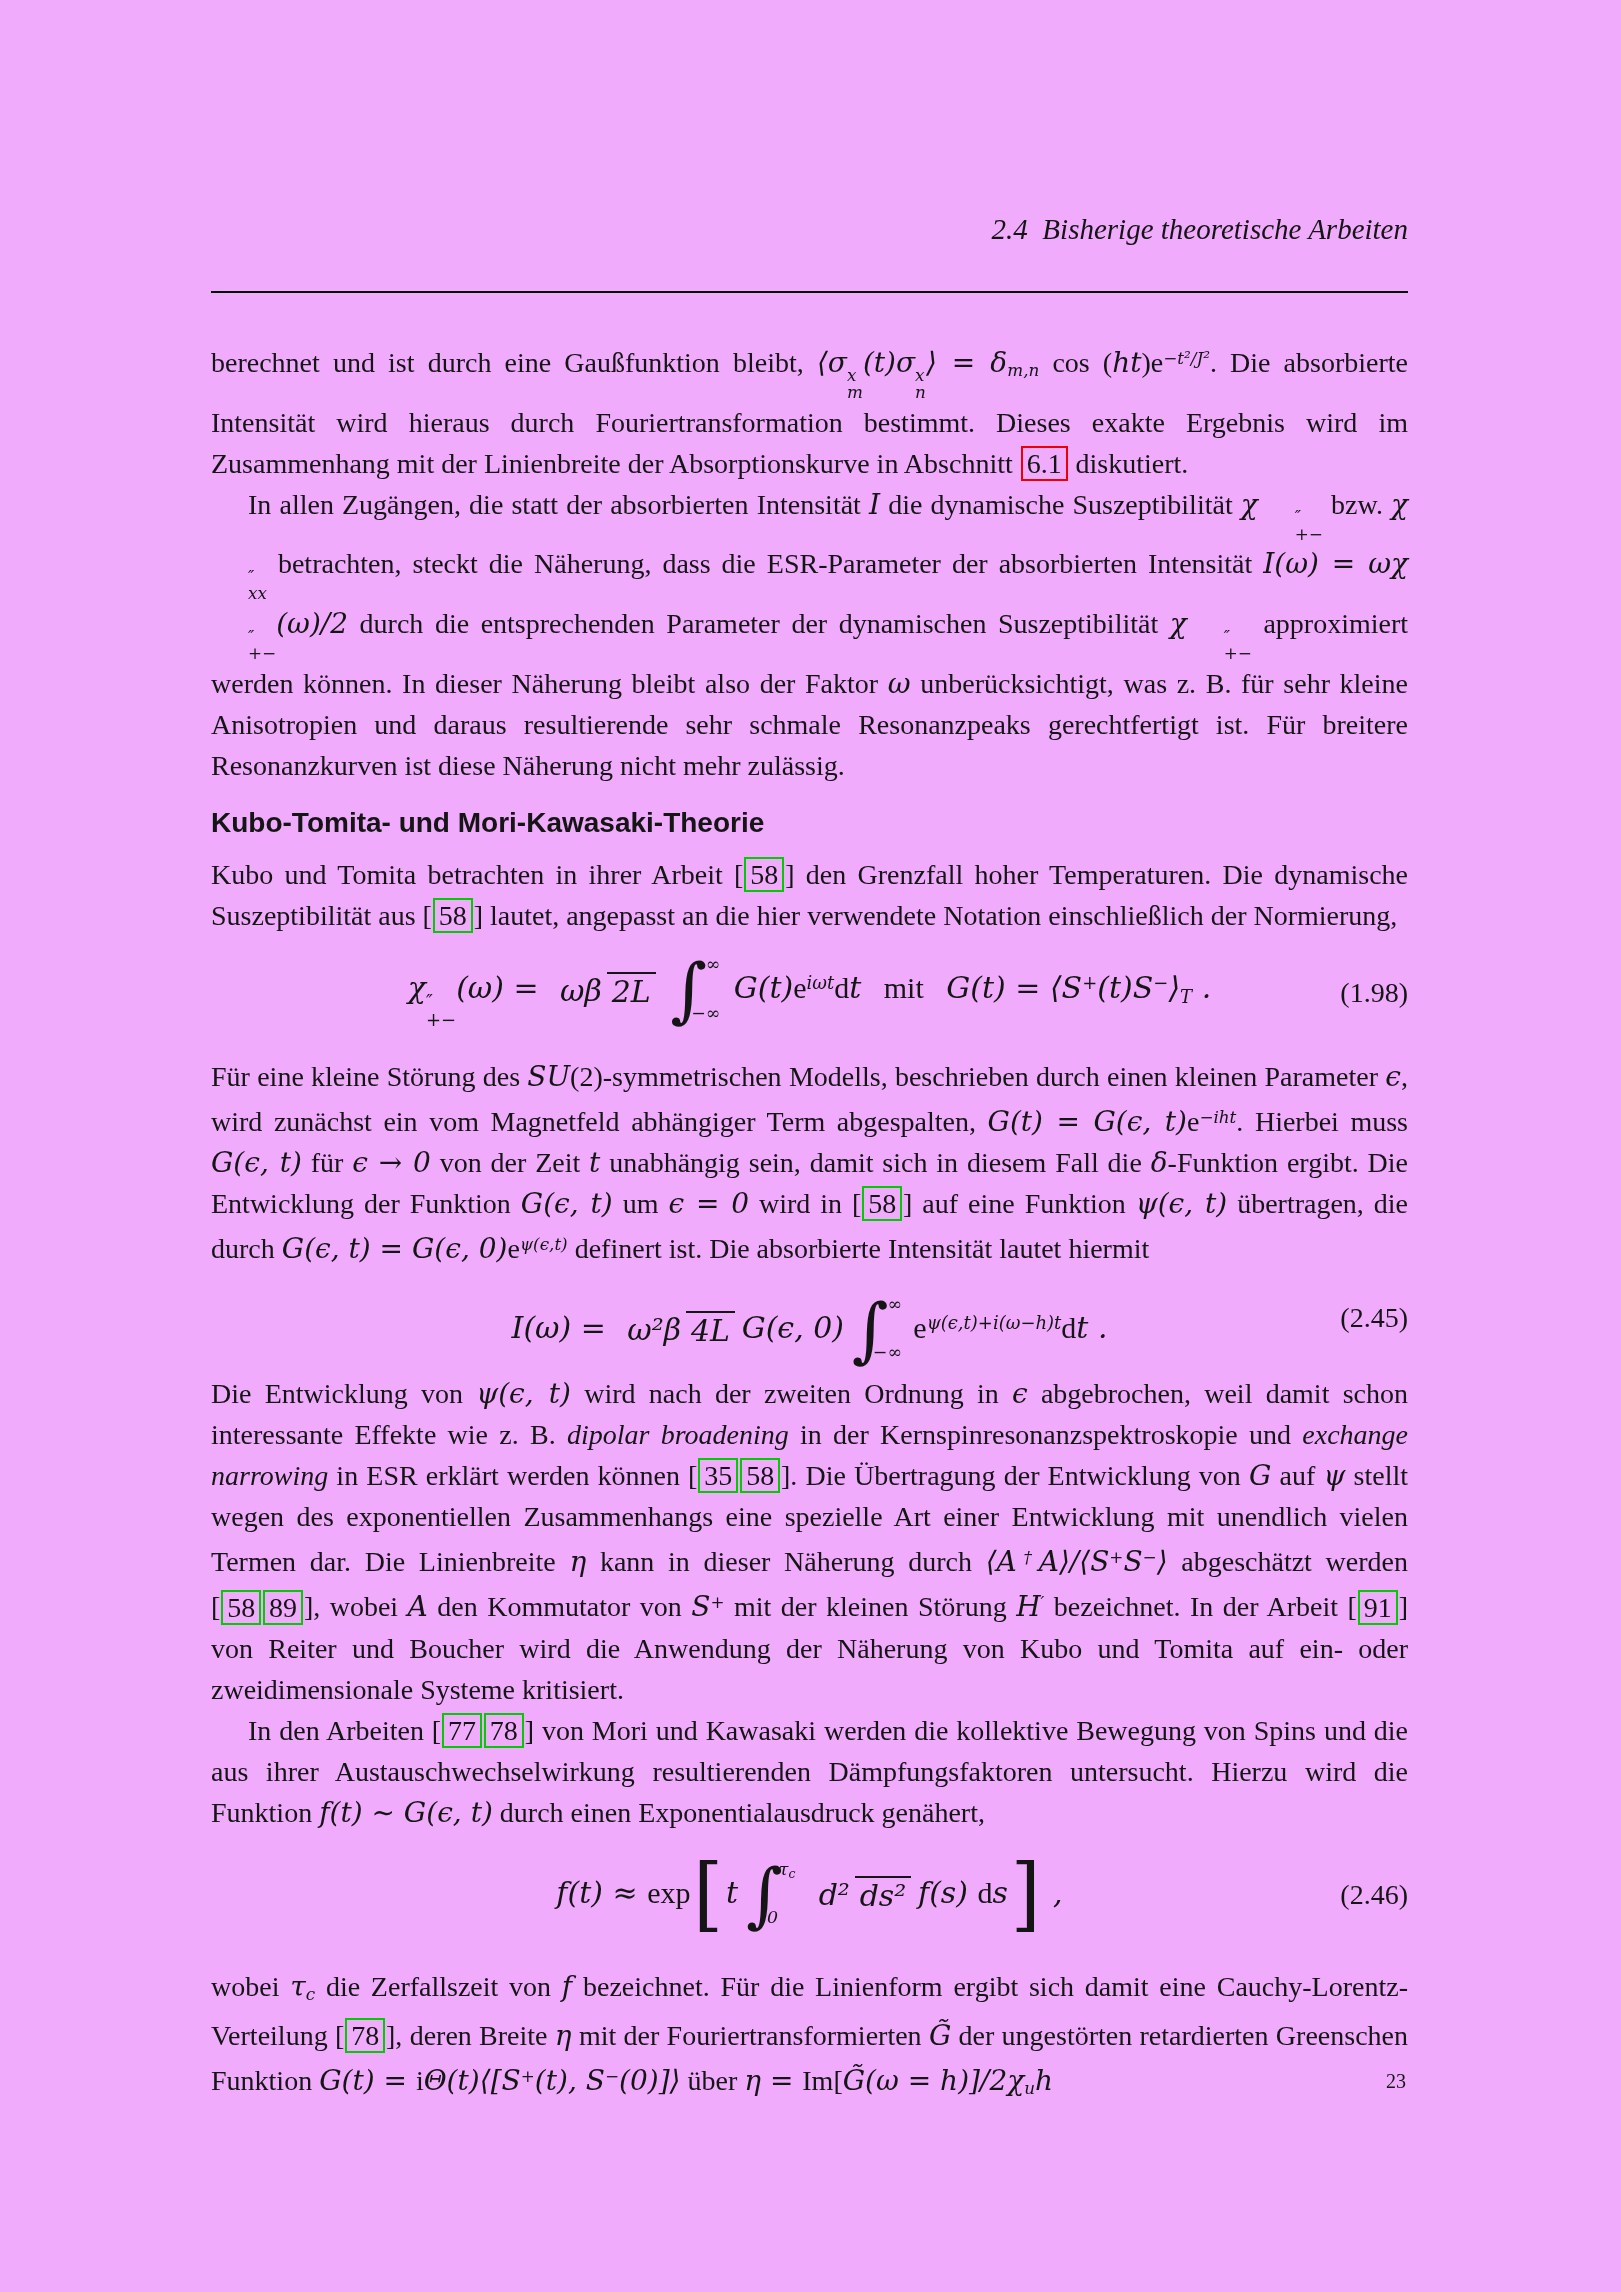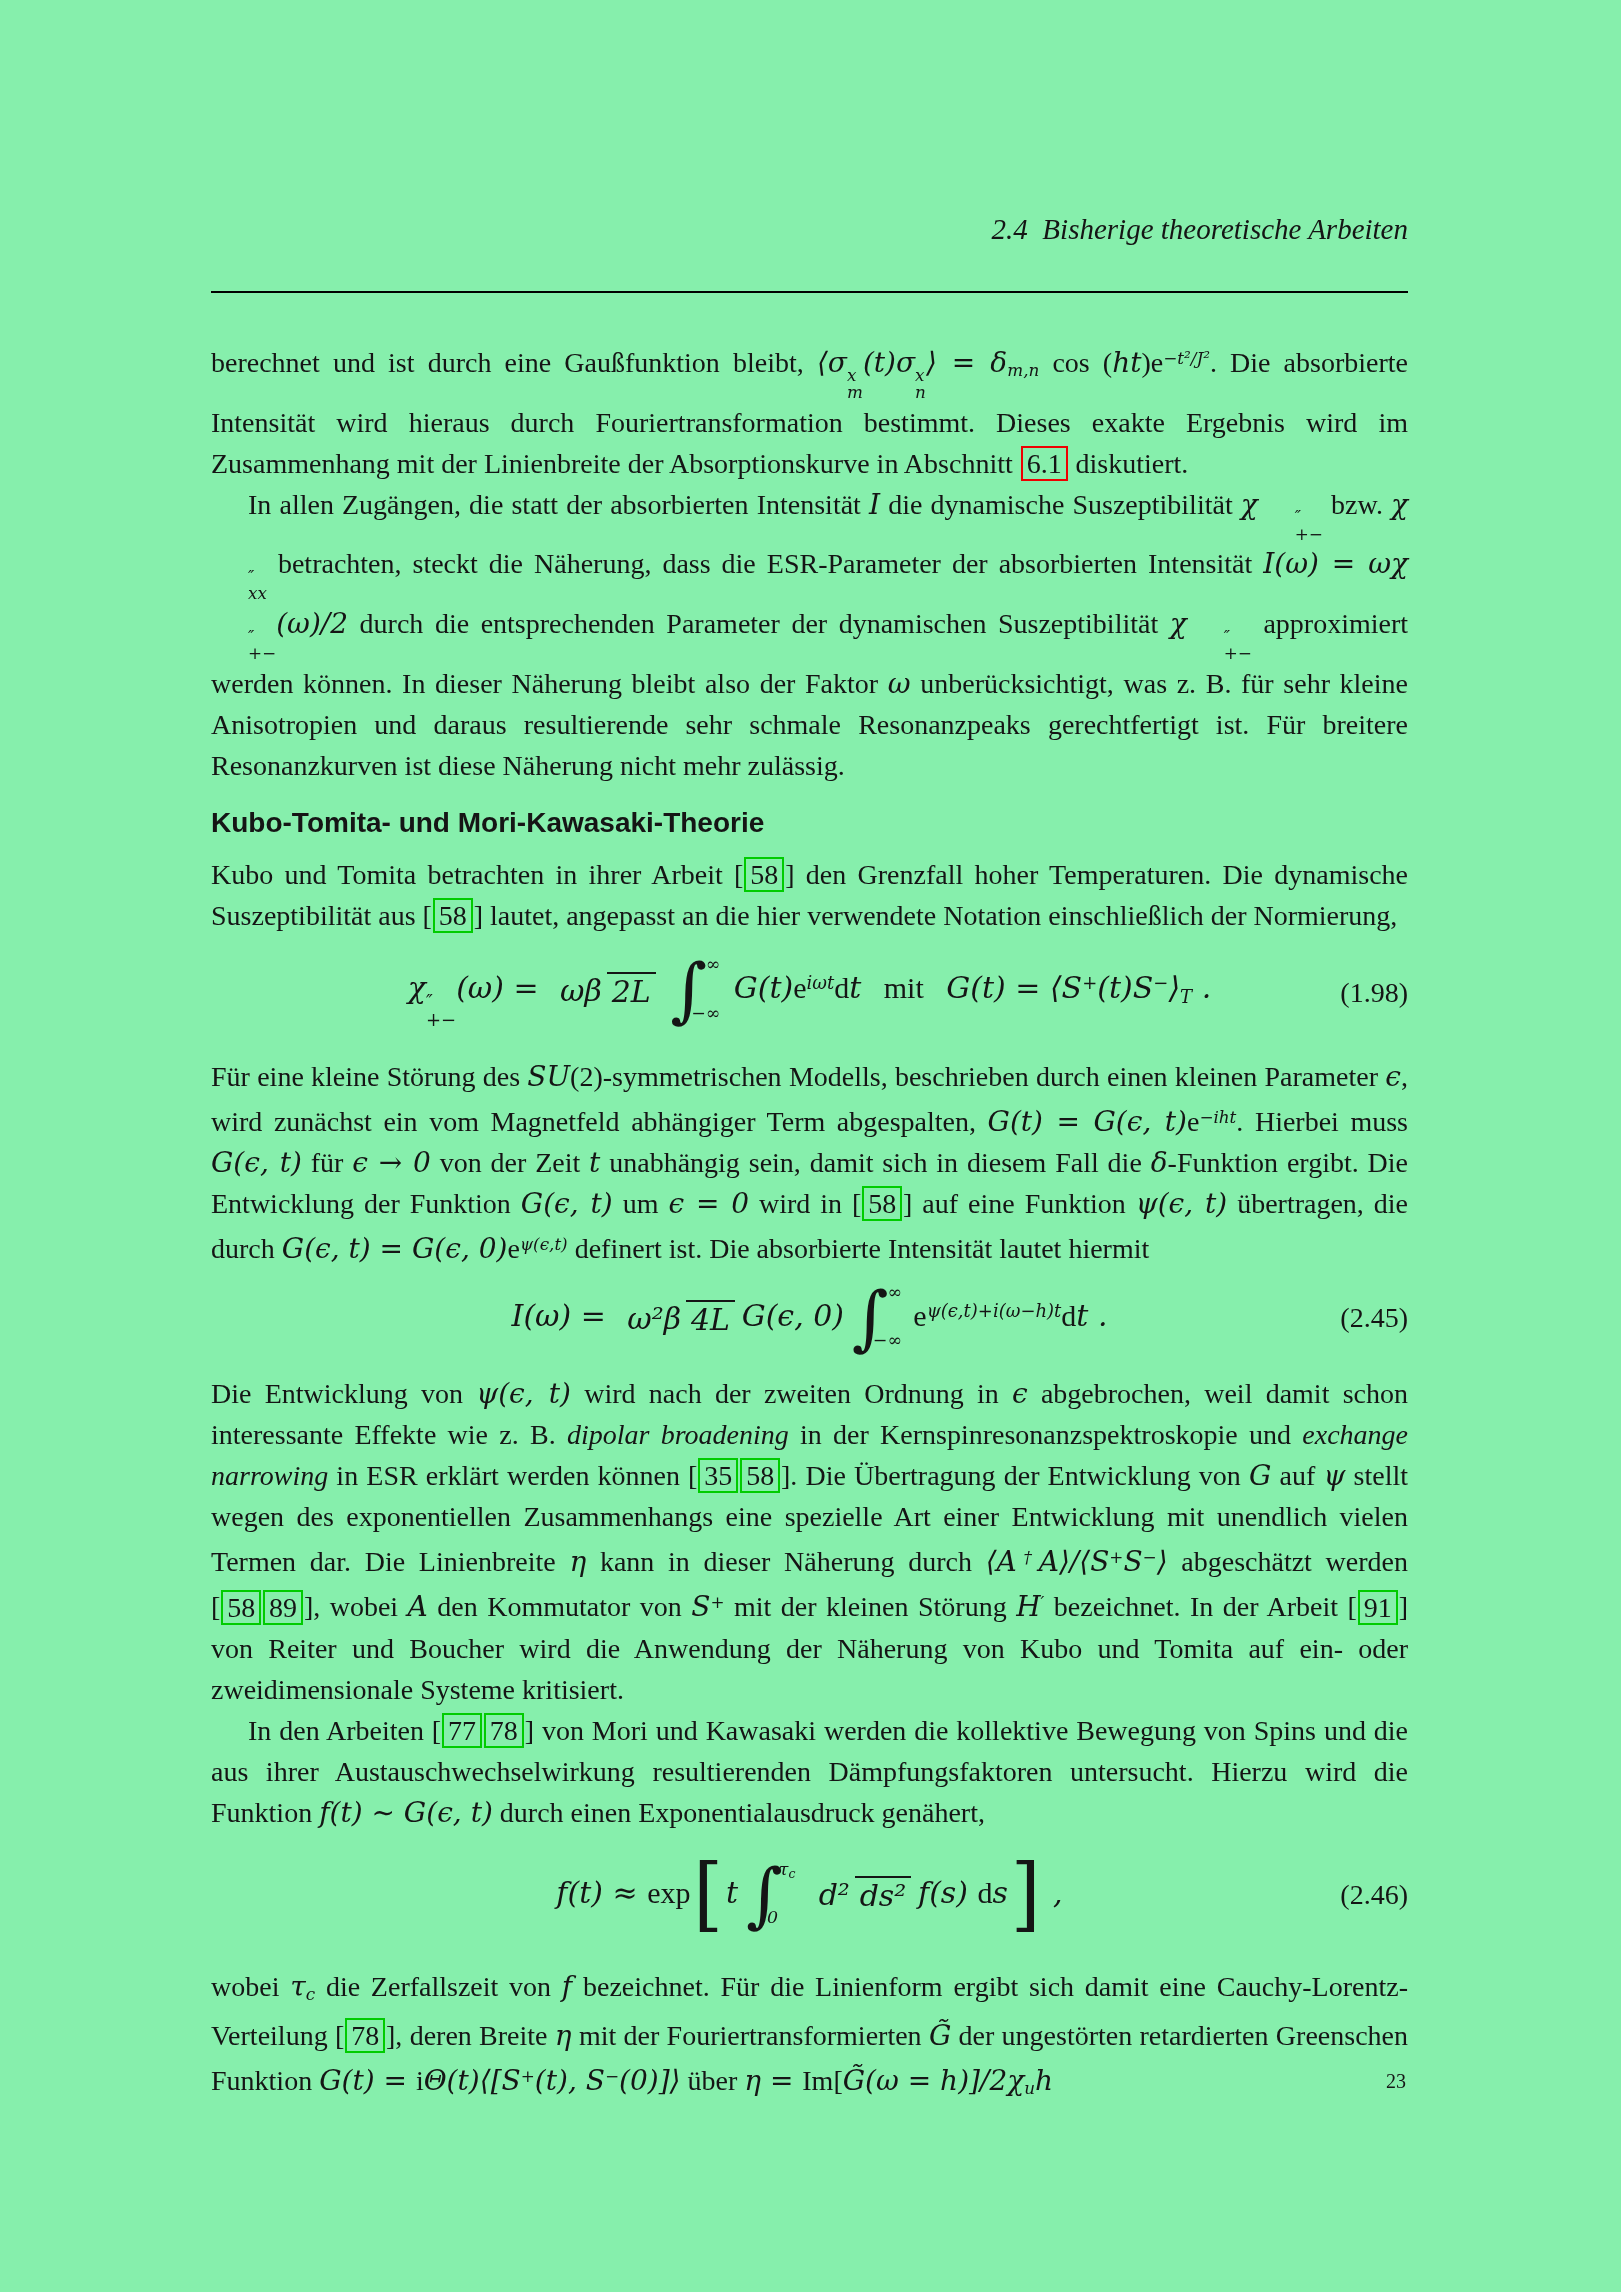--- a/index.html
+++ b/index.html
@@ -1,16 +1,16 @@
 <!DOCTYPE html>
 <html lang="de"><head>
 <meta charset="utf-8">
 <style>
   html,body{margin:0;padding:0;background:#e8e8e8;}
-  .page{position:relative;width:1621px;height:2293px;background:#86efac;overflow:hidden;
+  .page{position:relative;width:1621px;height:2293px;background:#f0abfc;overflow:hidden;
         color:#151515;font-family:"Liberation Serif",serif;}
   .content{position:absolute;left:211px;top:0;width:1197px;}
 
   
   .header{margin-top:180px;text-align:right;font-style:italic;font-size:29px;line-height:33px;
           white-space:pre;padding-bottom:11.8px;border-bottom:2.9px solid #000;}
 
   
   .body-par{font-size:28px;line-height:41px;text-align:justify;margin:0;}
   .body-par.first{margin-top:45px;}
@@ -47,21 +47,21 @@
              line-height:37px;margin:17.6px 0 0 0;white-space:pre;letter-spacing:0.2px;}
   .h-sub{font-family:"Liberation Sans",sans-serif;font-weight:700;font-size:28px;
          line-height:31px;margin:21.6px 0 0 0;white-space:pre;}
   .h-space{margin-top:15.7px;}
 
   
   .eq{position:relative;display:flex;justify-content:center;align-items:center;
       font-family:"DejaVu Serif",serif;font-size:30px;font-style:normal;}
   .eq .eqwrap{display:inline-block;white-space:pre;}
   .eq1{min-height:94px;margin:9.8px 0 15.7px 0;}
-  .eq2{min-height:94px;margin:2px 0 7.8px 0;}
+  .eq2{min-height:94px;margin:2px 0 7.8px 0;align-items:flex-end;}
   .eq3{min-height:116px;margin:3.9px 0 13.7px 0;}
   .eqnum{position:absolute;right:0;top:50%;transform:translateY(-50%);
          font-family:"Liberation Serif",serif;font-style:normal;font-size:28px;}
 
   
   .pageno{position:absolute;top:2070px;right:215px;font-size:20px;}
 </style>
 </head>
 <body>
 

